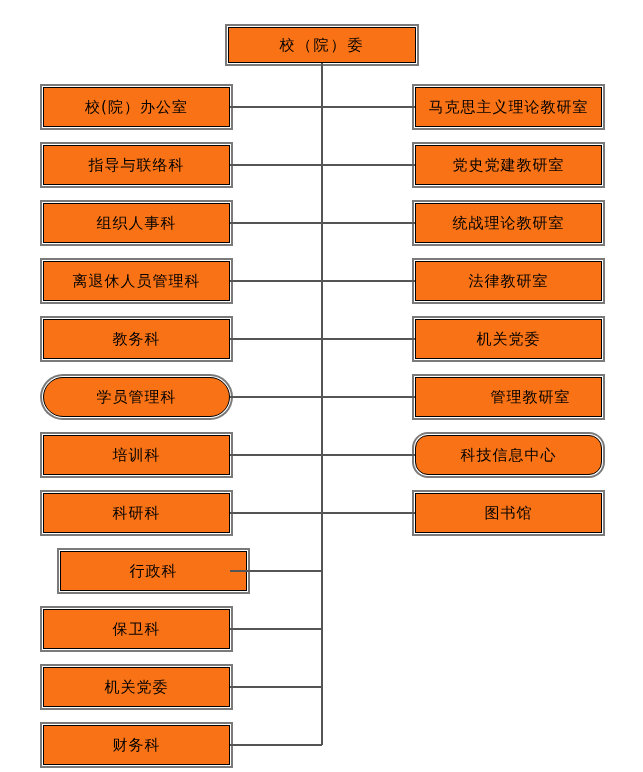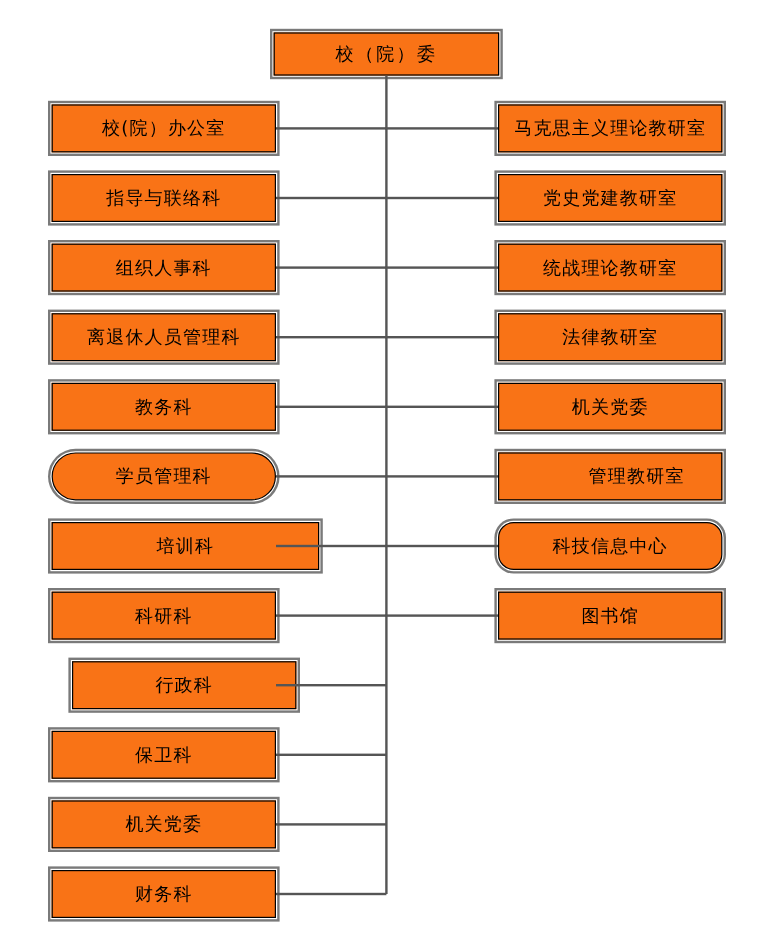--- a/index.html
+++ b/index.html
@@ -79,21 +79,21 @@
   <div class="node" style="left:43px;top:319px;width:187px;height:40px;">
     <span>教务科</span>
     </div>
   <div class="hline" style="left:230px;top:338px;width:92px;"></div>
 
   <div class="node" style="left:43px;top:377px;width:187px;height:40px;border-radius:20px;">
     <span>学员管理科</span>
     </div>
   <div class="hline" style="left:230px;top:396px;width:92px;"></div>
 
-  <div class="node" style="left:43px;top:435px;width:223px;height:40px;text-align:right;">
+  <div class="node" style="left:43px;top:435px;width:187px;height:40px;text-align:right;">
     <span>培训科</span>
     </div>
   <div class="hline" style="left:230px;top:454px;width:92px;"></div>
 
   <div class="node" style="left:43px;top:493px;width:187px;height:40px;">
     <span>科研科</span>
     </div>
   <div class="hline" style="left:230px;top:512px;width:92px;"></div>
 
   <div class="node" style="left:43px;top:551px;width:187px;height:40px;margin-left:17px;">

